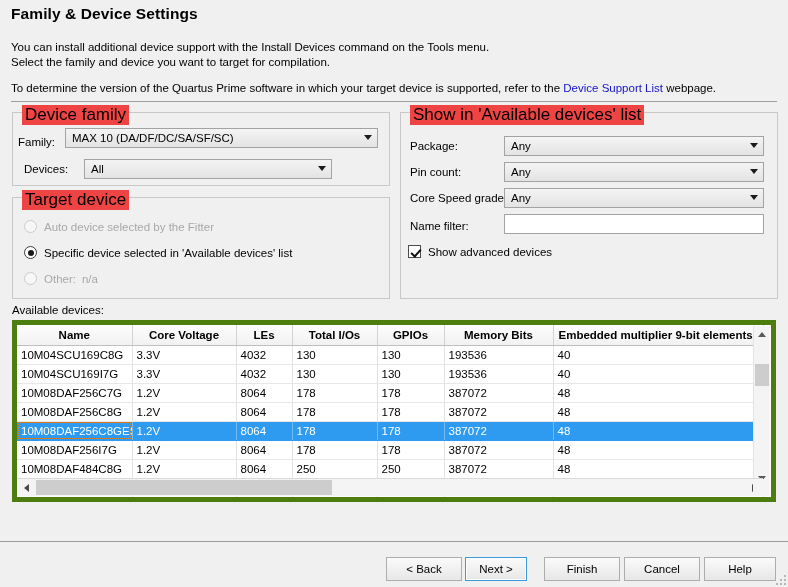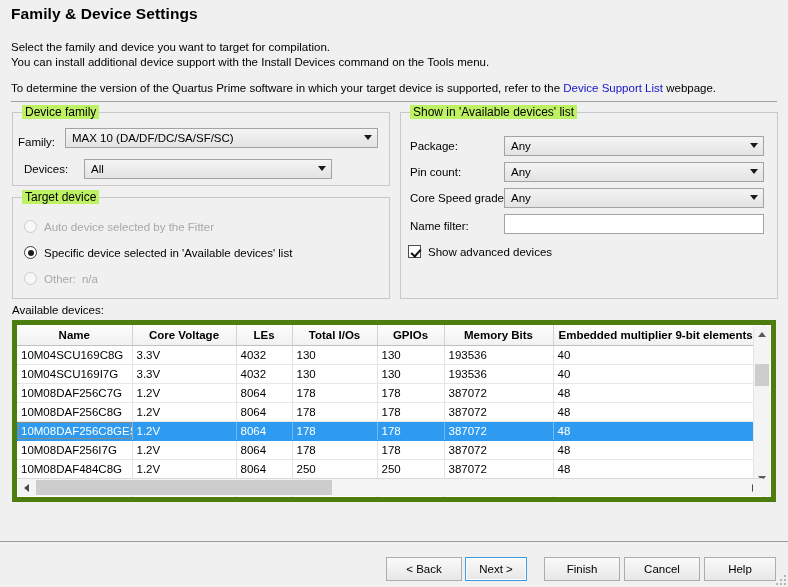--- a/index.html
+++ b/index.html
@@ -62,23 +62,23 @@
   
   .groupbox {
     position: absolute;
     border: 1px solid #c8c8c8;
     background: transparent;
   }
   .groupbox > .gb-title {
     position: absolute;
     top: -8px;
     left: 9px;
-    background: #bef264;
+    background: #ef4444;
     padding: 0 3px;
-    font-size: 12px;
+    font-size: 17px;
     color: #000;
     white-space: nowrap;
   }
 
   #gb-device-family { left: 12px; top: 112px; width: 376px; height: 72px; }
   #gb-target-device { left: 12px; top: 197px; width: 376px; height: 100px; }
   #gb-show-list     { left: 400px; top: 112px; width: 376px; height: 185px; }
 
   .field-label {
     position: absolute;
@@ -348,22 +348,22 @@
     width: 2px; height: 2px;
     background: #b5b5b5;
   }
 </style>
 </head>
 <body>
 
 <div class="page-title">Family &amp; Device Settings</div>
 
 <div class="intro">
+  <div>You can install additional device support with the Install Devices command on the Tools menu.</div>
   <div>Select the family and device you want to target for compilation.</div>
-  <div>You can install additional device support with the Install Devices command on the Tools menu.</div>
 </div>
 
 <div class="intro2"><span>To determine the version of the Quartus Prime software in which your target device is supported, refer to the </span><span class="link">Device Support List</span><span> webpage.</span></div>
 
 <div class="hr-top"></div>
 
 <div class="groupbox" id="gb-device-family">
   <div class="gb-title">Device family</div>
 </div>
 <div class="field-label" style="left:18px; top:136px;">Family:</div>

